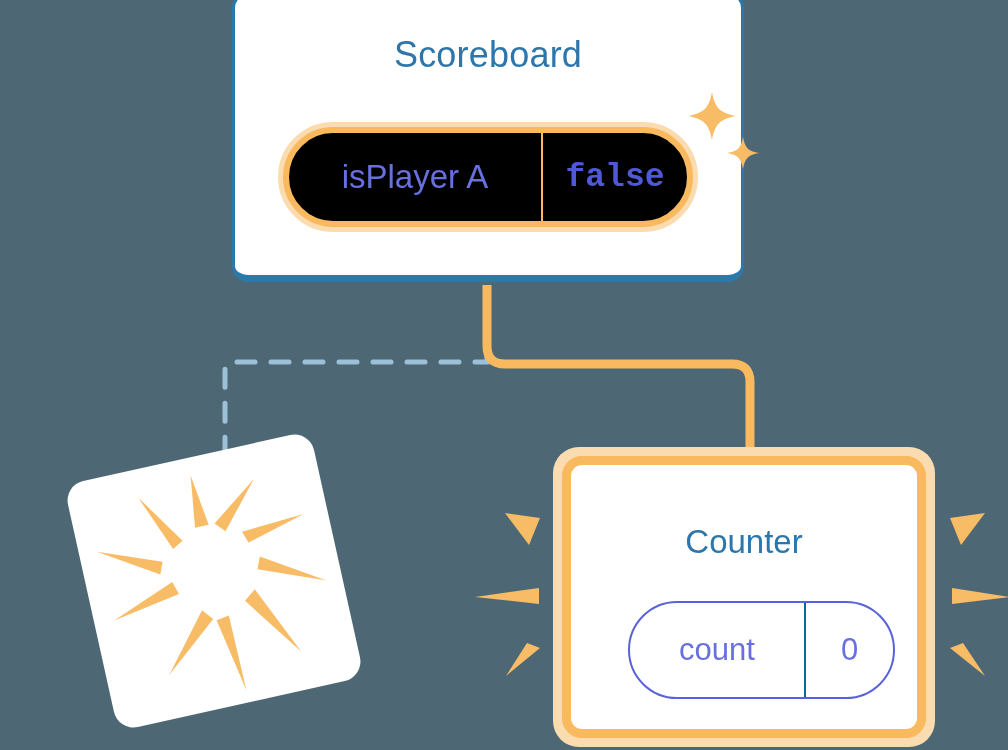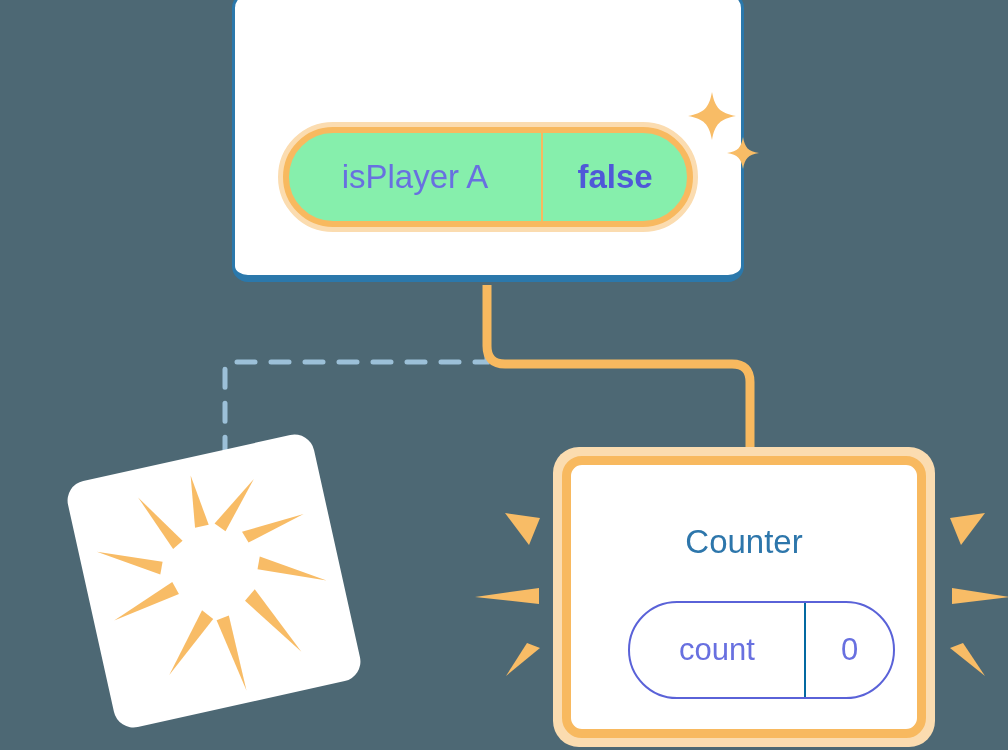--- a/index.html
+++ b/index.html
@@ -72,21 +72,21 @@
   }
   #scoreboard-pill {
     position: absolute;
     left: 5px;
     top: 5px;
     width: 410px;
     height: 100px;
     box-sizing: border-box;
     border: 6px solid #f8b95f;
     border-radius: 50px;
-    background: #86efac;
+    background: #000000;
     display: flex;
     align-items: stretch;
   }
   #scoreboard-pill-key {
     flex: 0 0 254px;
     display: flex;
     align-items: center;
     justify-content: center;
     color: #6870e0;
     font-size: 33px;
@@ -95,20 +95,21 @@
     box-sizing: border-box;
   }
   #scoreboard-pill-val {
     flex: 1 1 auto;
     display: flex;
     align-items: center;
     justify-content: center;
     color: #4f58d8;
     font-size: 33px;
     font-weight: 700;
+    font-family: Liberation Mono, monospace;
   }
 
   
   #sparkles {
     position: absolute;
     left: 445px;
     top: 95px;
     width: 90px;
     height: 95px;
     pointer-events: none;
@@ -253,20 +254,21 @@
         <polygon points="134,240 120,165 133,163"></polygon>
         <polygon points="62,208 108,152 117,163"></polygon>
         <polygon points="20,143 85,118 89,131"></polygon>
         <polygon points="18,72 80,96 75,108"></polygon>
         <polygon points="70,28 104,80 93,86"></polygon>
       </g>
     </svg>
   </div>
 
   <div class="card" id="scoreboard-card">
+    <div id="scoreboard-title">Scoreboard</div>
 
     <div id="scoreboard-pill-wrap">
       <div id="scoreboard-pill-glow"></div>
       <div id="scoreboard-pill">
         <div id="scoreboard-pill-key">isPlayer A</div>
         <div id="scoreboard-pill-val">false</div>
       </div>
     </div>
 
     <svg id="sparkles" viewBox="0 0 90 95" width="90" height="95">

